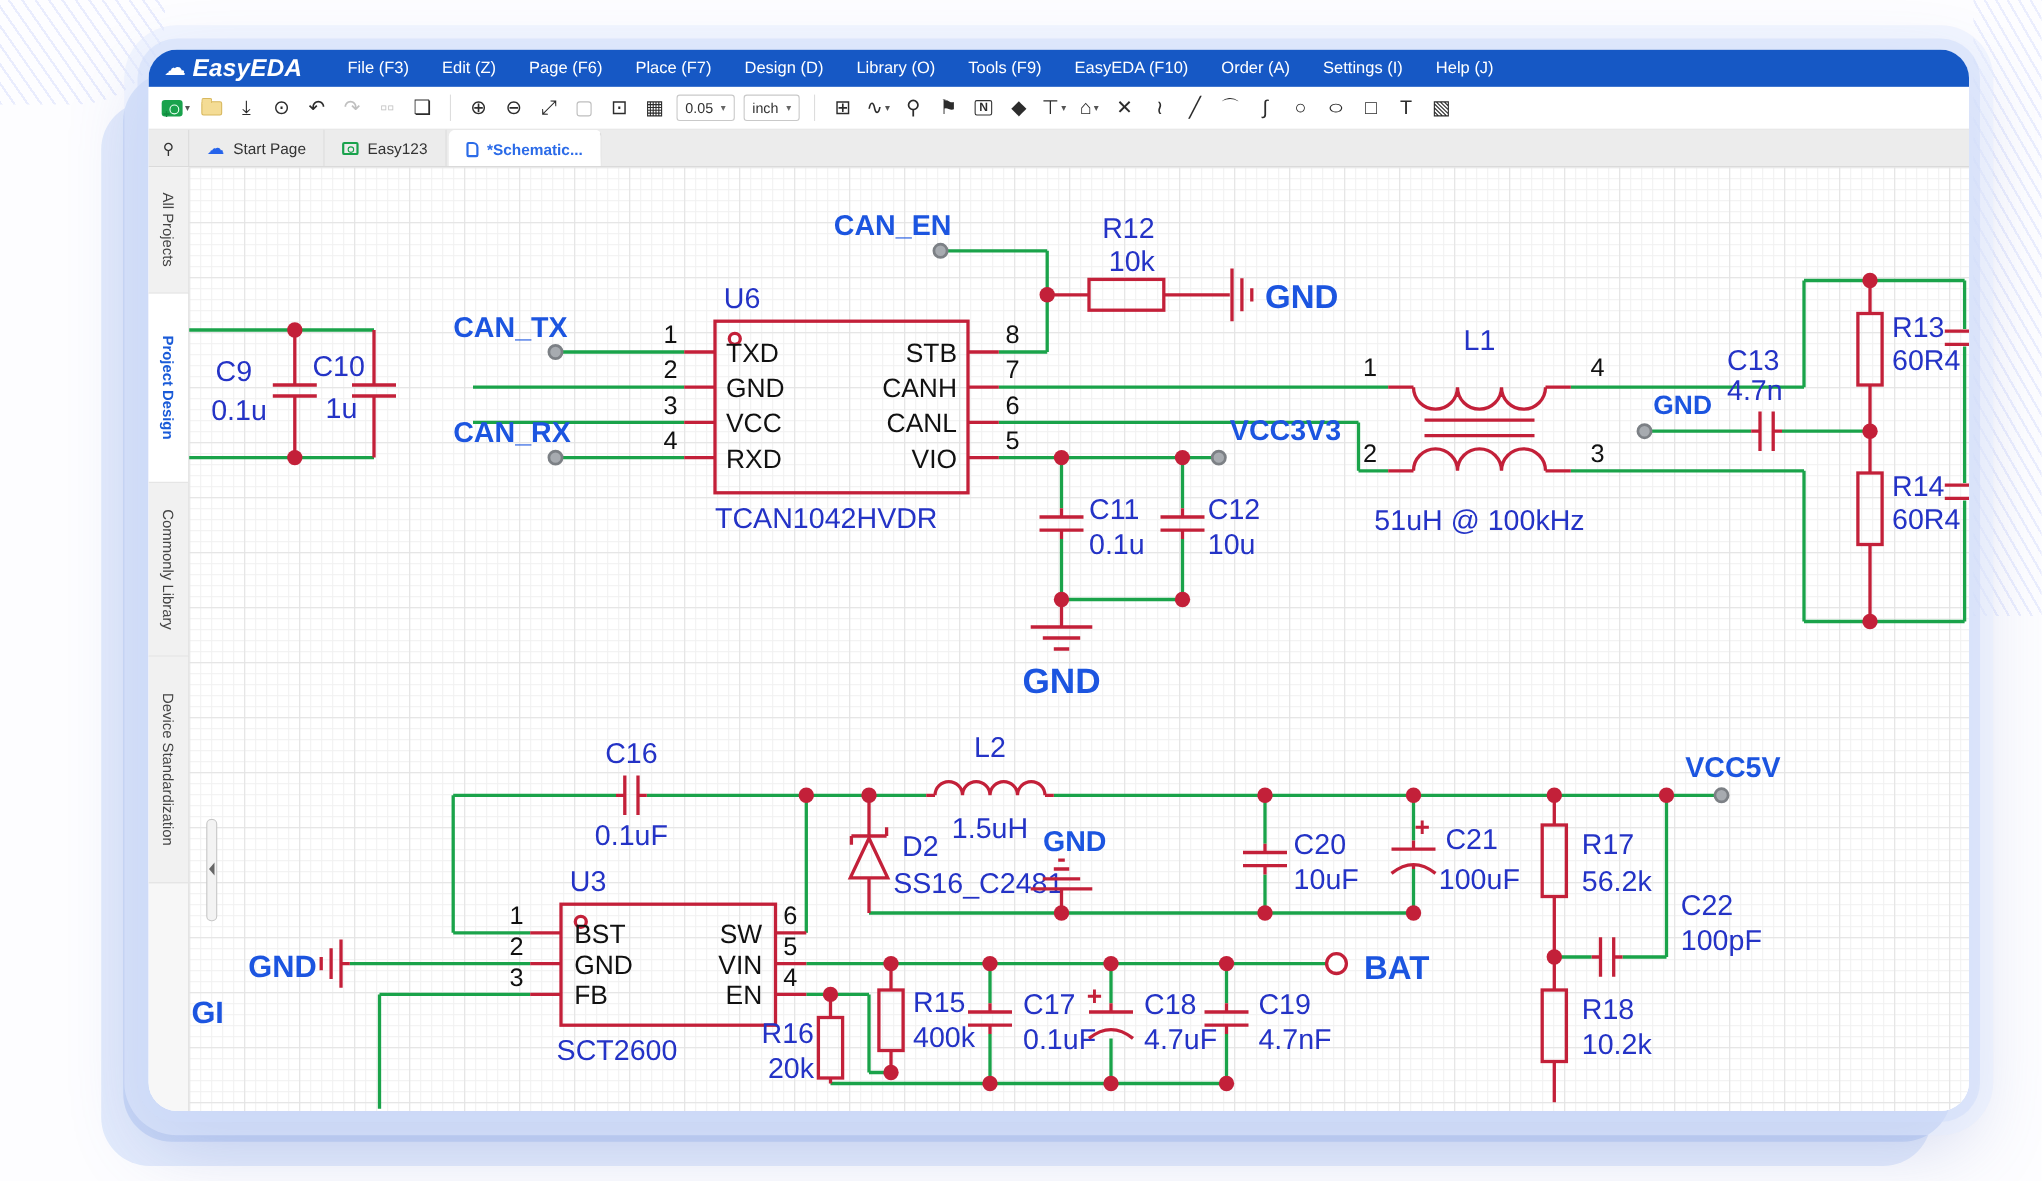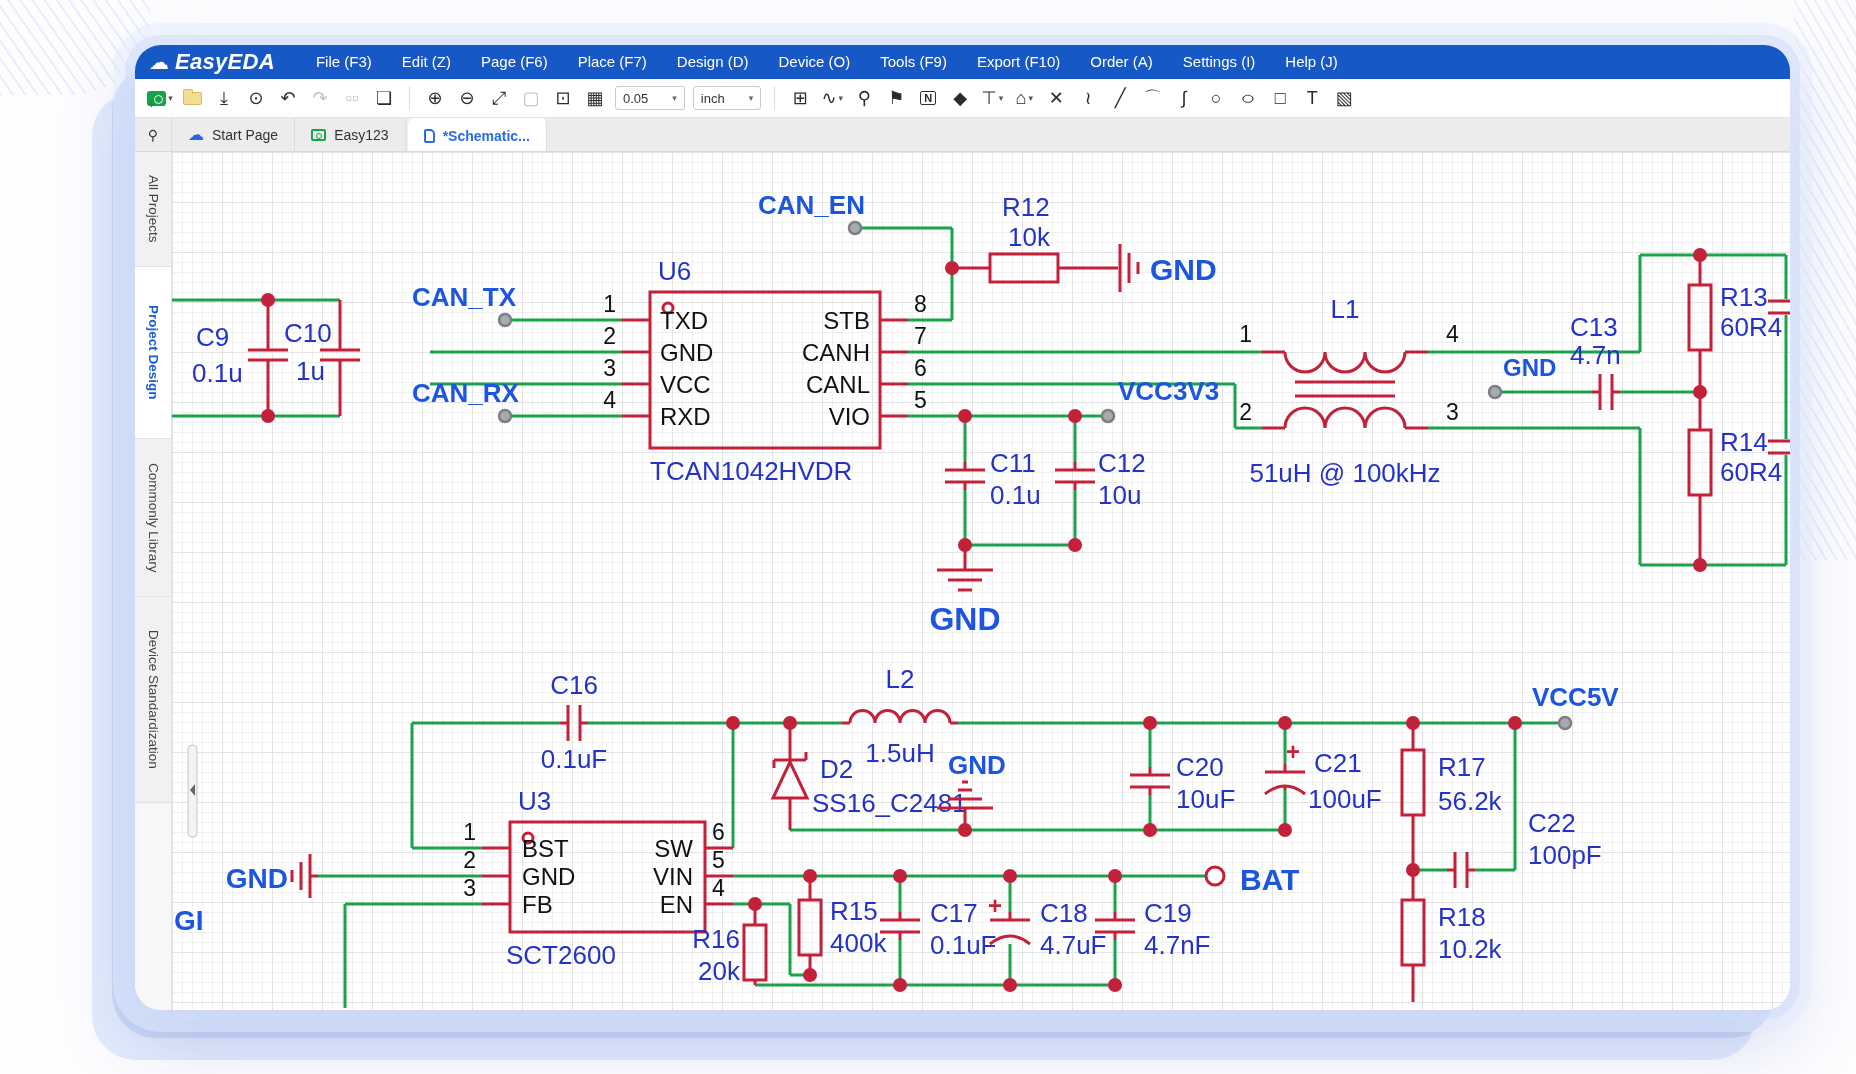--- a/index.html
+++ b/index.html
@@ -43,21 +43,21 @@
   .vsep { width:1px; height:24px; background:#ddd; margin:0 8px; }
   .ic-new { width:19px; height:15px; background:#19a24c; border-radius:3px; position:relative; }
   .ic-new::after { content:"+"; position:absolute; left:1px; bottom:-4px; color:#0b6; font-size:11px;
     color:#128a3f; font-weight:bold; }
   .ic-new::before { content:""; position:absolute; right:3px; top:4px; width:7px; height:7px;
     border:1.5px solid #eafff2; border-radius:50%; }
   .ic-folder { width:19px; height:13px; background:#f4dc95; border:1px solid #d8b85e; border-radius:2px; position:relative; }
   .ic-folder::before { content:""; position:absolute; left:-1px; top:-4px; width:8px; height:4px;
     background:#f4dc95; border:1px solid #d8b85e; border-bottom:none; border-radius:2px 2px 0 0; }
   .tselect { height:24px; border:1px solid #c9c9c9; border-radius:3px; display:flex; align-items:center;
-    padding:0 7px; gap:24px; font-size:13px; color:#333; margin:0 3px; background:#fff; cursor:default; }
+    padding:0 7px; gap:7px; font-size:13px; color:#333; margin:0 3px; background:#fff; cursor:default; }
   .tselect .caret { font-size:9px; color:#666; }
 
   
   .tabbar { position:absolute; left:0; top:73px; right:0; height:34px; background:#ececec;
     border-bottom:1px solid #d9d9d9; display:flex; align-items:stretch; }
   .pincell { width:37px; display:flex; align-items:center; justify-content:center; color:#333;
     font-size:14px; border-right:1px solid #dcdcdc; }
   .tab { display:flex; align-items:center; gap:8px; padding:0 16px; font-size:14px; color:#333;
     border-right:1px solid #dcdcdc; cursor:default; }
   .tab .ticon { display:inline-block; }
@@ -115,23 +115,23 @@
     <div class="logo">
       <span class="cloud">☁</span>
       <span class="brand">EasyEDA</span>
     </div>
     <nav id="menu" style="display:flex;justify-content:space-between;">
         <span class="mitem">File (F3)</span>
         <span class="mitem">Edit (Z)</span>
         <span class="mitem">Page (F6)</span>
         <span class="mitem">Place (F7)</span>
         <span class="mitem">Design (D)</span>
-        <span class="mitem">Device (O)</span>
+        <span class="mitem">Library (O)</span>
         <span class="mitem">Tools (F9)</span>
-        <span class="mitem">Export (F10)</span>
+        <span class="mitem">EasyEDA (F10)</span>
         <span class="mitem">Order (A)</span>
         <span class="mitem">Settings (I)</span>
         <span class="mitem">Help (J)</span>
       </nav>
   </div>
 
   <div class="toolbar" id="toolbar">
       <span class="tbtn">
         <span class="ic-new"></span>
         <span class="caret">▾</span>

